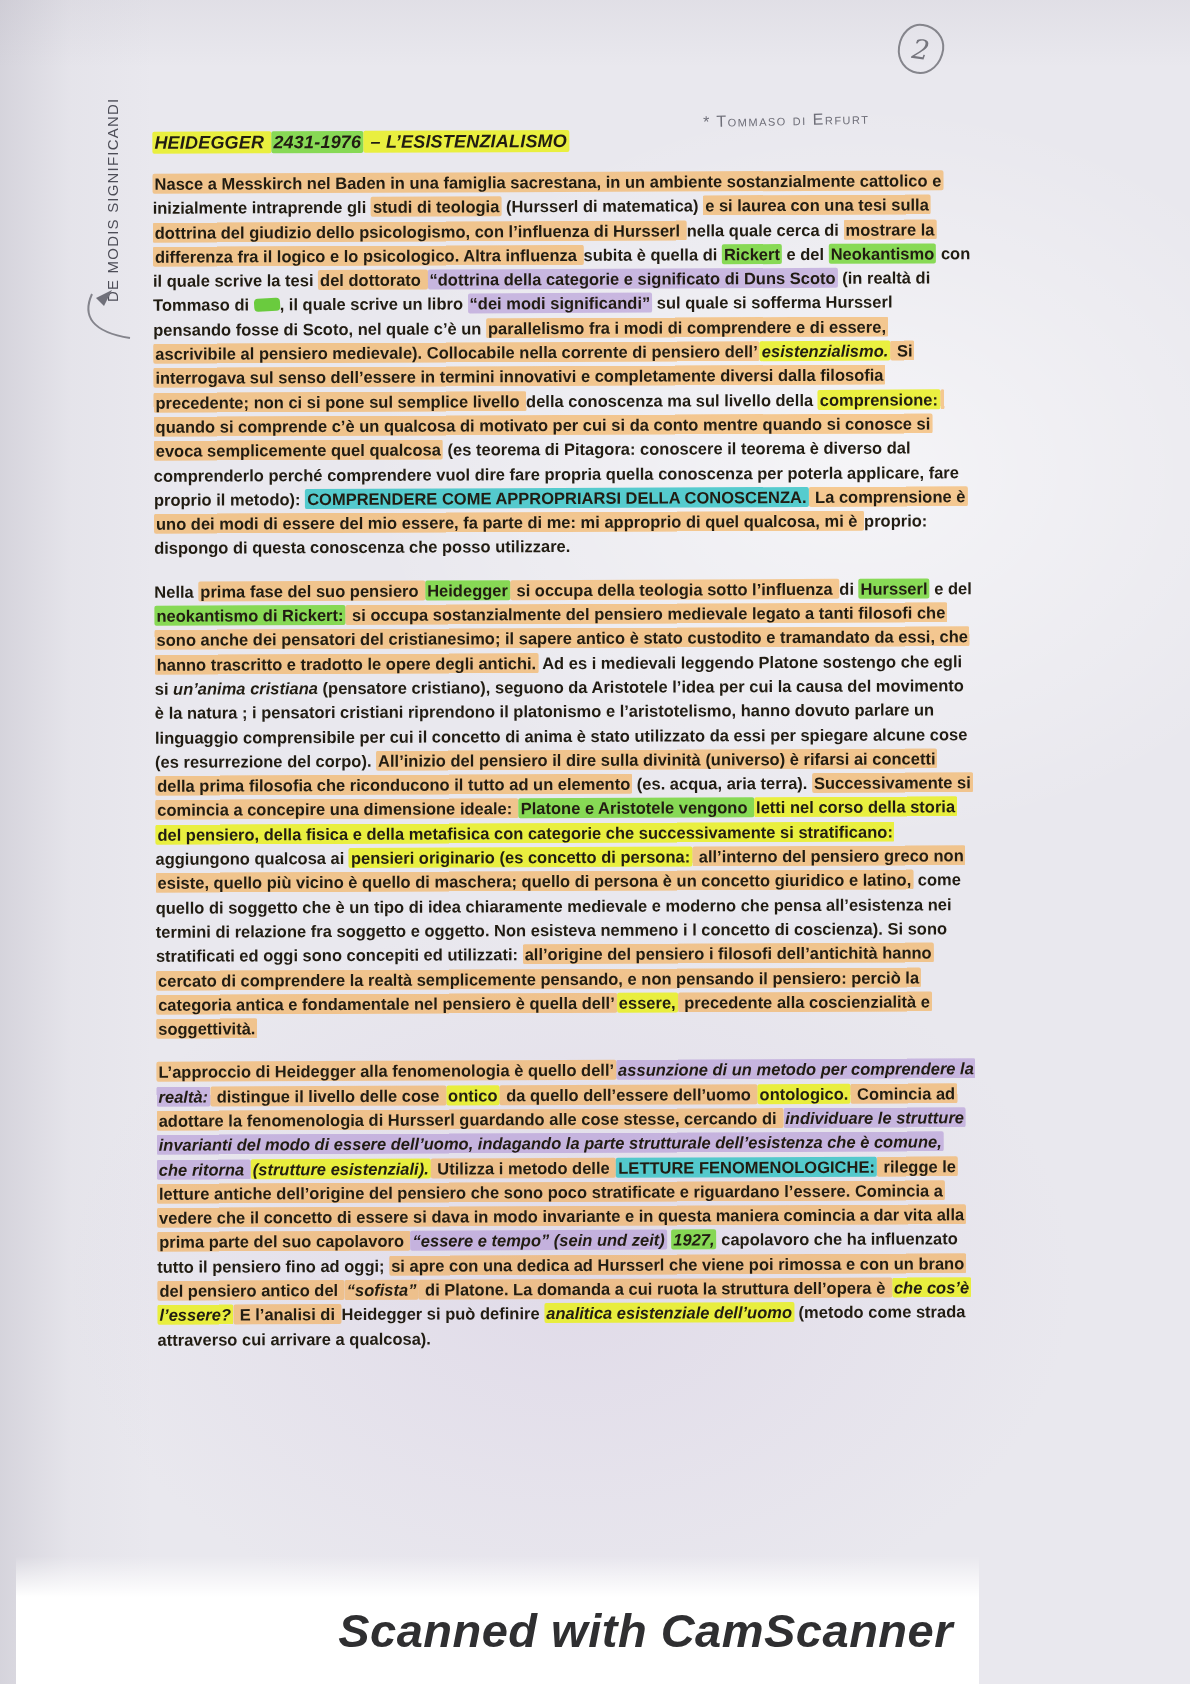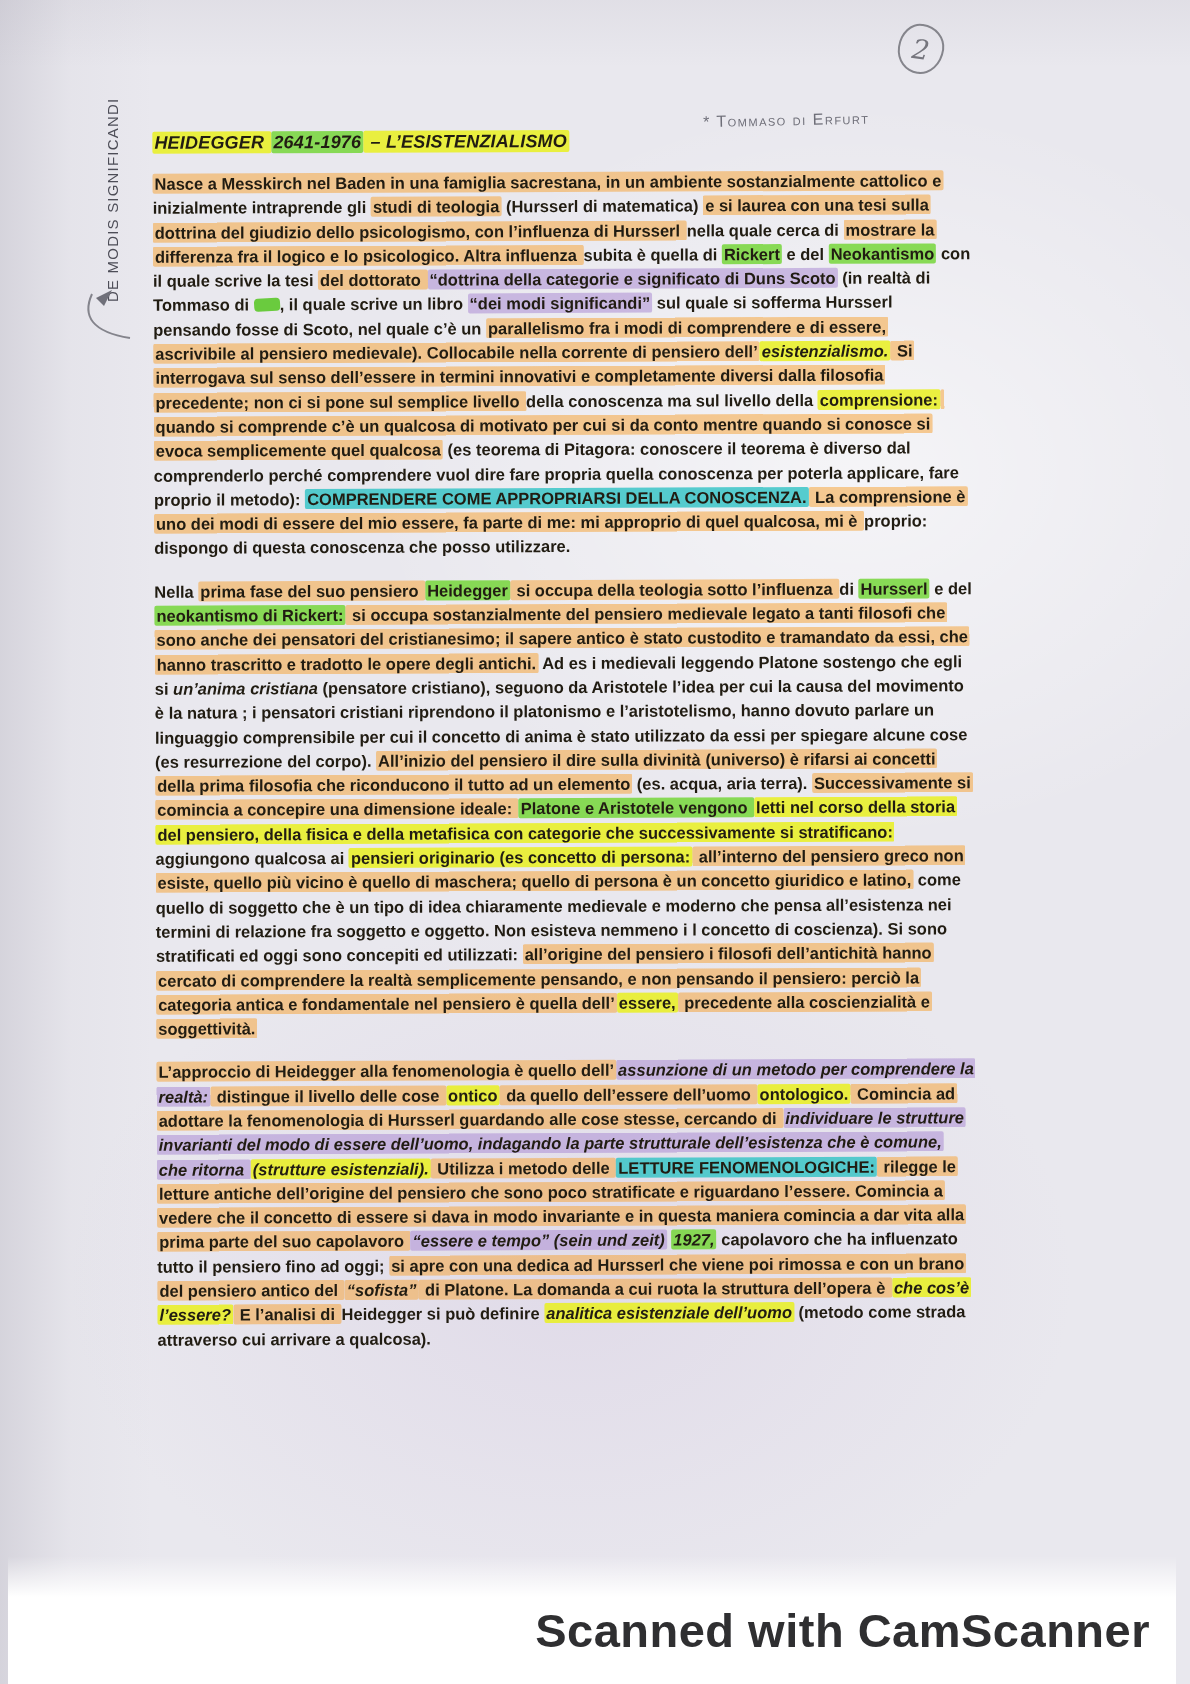--- a/index.html
+++ b/index.html
@@ -50,24 +50,24 @@
     font-variant:small-caps;transform:rotate(-1.2deg);
     white-space:nowrap;
   }
   .margin-note{
     position:absolute;left:104px;top:302px;width:245px;
     transform-origin:0 0;transform:rotate(-90deg);
     color:#4d4d57;font-size:15px;letter-spacing:1.2px;white-space:nowrap;
   }
   .margin-doodle{position:absolute;left:78px;top:276px;}
   .watermark-bar{
-    position:absolute;left:8px;bottom:0;width:1168px;height:128px;
+    position:absolute;left:16px;bottom:0;width:963px;height:128px;
     background:linear-gradient(180deg, rgba(255,255,255,0), #ffffff 32%);
     display:flex;align-items:flex-end;justify-content:flex-end;
-    padding:0;box-sizing:border-box;
+    padding:0;box-sizing:border-box;font-style:italic;
   }
   .watermark-text{
     margin:0 26px 26px 0;color:#2f2f31;font-size:47px;font-weight:600;letter-spacing:0.5px;
   }
 </style>
 </head>
 <body>
 
 <div class="scan">
 
@@ -78,21 +78,21 @@
   <div class="pencil-note">* Tommaso di Erfurt</div>
 
   <div class="margin-note">DE MODIS SIGNIFICANDI</div>
 
   <svg class="margin-doodle" width="90" height="70" viewBox="0 0 90 70">
     <polygon points="18,22 34,14 26,30" fill="#70707a"></polygon>
     <path d="M14,18 C4,40 14,56 52,62" stroke="#84848c" stroke-width="2" fill="none"></path>
   </svg>
 
   <div class="content">
-    <h1 class="title"><span class="hl-ye">HEIDEGGER </span><span class="hl-gr">2641-1976</span><span class="hl-ye"> – L’ESISTENZIALISMO</span></h1>
+    <h1 class="title"><span class="hl-ye">HEIDEGGER </span><span class="hl-gr">2431-1976</span><span class="hl-ye"> – L’ESISTENZIALISMO</span></h1>
     <p><span class="hl-or">Nasce a Messkirch nel Baden in una famiglia sacrestana, in un ambiente sostanzialmente cattolico e </span><span>inizialmente intraprende gli </span><span class="hl-or">studi di teologia</span><span> (Hursserl di matematica) </span><span class="hl-or">e si laurea con una tesi sulla dottrina del giudizio dello psicologismo, con l’influenza di Hursserl </span><span>nella quale cerca di </span><span class="hl-or">mostrare la differenza fra il logico e lo psicologico. Altra influenza </span><span>subita è quella di </span><span class="hl-gr">Rickert</span><span> e del </span><span class="hl-gr">Neokantismo</span><span> con il quale scrive la tesi </span><span class="hl-or">del dottorato </span><span class="hl-pu">“dottrina della categorie e significato di Duns Scoto</span><span> (in realtà di Tommaso di </span><span class="scribble"></span><span>, il quale scrive un libro </span><span class="hl-pu">“dei modi significandi”</span><span> sul quale si sofferma Hursserl pensando fosse di Scoto, nel quale c’è un </span><span class="hl-or">parallelismo fra i modi di comprendere e di essere, ascrivibile al pensiero medievale). Collocabile nella corrente di pensiero dell’</span><span class="hl-ye it">esistenzialismo.</span><span class="hl-or"> Si interrogava sul senso dell’essere in termini innovativi e completamente diversi dalla filosofia precedente; non ci si pone sul semplice livello </span><span>della conoscenza ma sul livello della </span><span class="hl-ye">comprensione:</span><span class="hl-or"> quando si comprende c’è un qualcosa di motivato per cui si da conto mentre quando si conosce si evoca semplicemente quel qualcosa</span><span> (es teorema di Pitagora: conoscere il teorema è diverso dal comprenderlo perché comprendere vuol dire fare propria quella conoscenza per poterla applicare, fare proprio il metodo): </span><span class="hl-cy">COMPRENDERE COME APPROPRIARSI DELLA CONOSCENZA.</span><span class="hl-or"> La comprensione è uno dei modi di essere del mio essere, fa parte di me: mi approprio di quel qualcosa, mi è </span><span>proprio: dispongo di questa conoscenza che posso utilizzare.</span></p>
     <p><span>Nella </span><span class="hl-or">prima fase del suo pensiero </span><span class="hl-gr">Heidegger</span><span class="hl-or"> si occupa della teologia sotto l’influenza </span><span>di </span><span class="hl-gr">Hursserl</span><span> e del </span><span class="hl-gr">neokantismo di Rickert:</span><span class="hl-or"> si occupa sostanzialmente del pensiero medievale legato a tanti filosofi che sono anche dei pensatori del cristianesimo; il sapere antico è stato custodito e tramandato da essi, che hanno trascritto e tradotto le opere degli antichi.</span><span> Ad es i medievali leggendo Platone sostengo che egli si </span><span class="it">un’anima cristiana</span><span> (pensatore cristiano), seguono da Aristotele l’idea per cui la causa del movimento è la natura ; i pensatori cristiani riprendono il platonismo e l’aristotelismo, hanno dovuto parlare un linguaggio comprensibile per cui il concetto di anima è stato utilizzato da essi per spiegare alcune cose (es resurrezione del corpo). </span><span class="hl-or">All’inizio del pensiero il dire sulla divinità (universo) è rifarsi ai concetti della prima filosofia che riconducono il tutto ad un elemento</span><span> (es. acqua, aria terra). </span><span class="hl-or">Successivamente si comincia a concepire una dimensione ideale: </span><span class="hl-gr">Platone e Aristotele vengono </span><span class="hl-ye">letti nel corso della storia del pensiero, della fisica e della metafisica con categorie che successivamente si stratificano:</span><span> aggiungono qualcosa ai </span><span class="hl-ye">pensieri originario (es concetto di persona:</span><span class="hl-or"> all’interno del pensiero greco non esiste, quello più vicino è quello di maschera; quello di persona è un concetto giuridico e latino,</span><span> come quello di soggetto che è un tipo di idea chiaramente medievale e moderno che pensa all’esistenza nei termini di relazione fra soggetto e oggetto. Non esisteva nemmeno i l concetto di coscienza). Si sono stratificati ed oggi sono concepiti ed utilizzati: </span><span class="hl-or">all’origine del pensiero i filosofi dell’antichità hanno cercato di comprendere la realtà semplicemente pensando, e non pensando il pensiero: perciò la categoria antica e fondamentale nel pensiero è quella dell’</span><span class="hl-ye">essere,</span><span class="hl-or"> precedente alla coscienzialità e soggettività.</span></p>
     <p><span class="hl-or">L’approccio di Heidegger alla fenomenologia è quello dell’</span><span class="hl-pu it">assunzione di un metodo per comprendere la realtà:</span><span class="hl-or"> distingue il livello delle cose </span><span class="hl-ye">ontico</span><span class="hl-or"> da quello dell’essere dell’uomo </span><span class="hl-ye">ontologico.</span><span class="hl-or"> Comincia ad adottare la fenomenologia di Hursserl guardando alle cose stesse, cercando di </span><span class="hl-pu it">individuare le strutture invarianti del modo di essere dell’uomo, indagando la parte strutturale dell’esistenza che è comune, che ritorna </span><span class="hl-ye it">(strutture esistenziali).</span><span class="hl-or"> Utilizza i metodo delle </span><span class="hl-cy">LETTURE FENOMENOLOGICHE:</span><span class="hl-or"> rilegge le letture antiche dell’origine del pensiero che sono poco stratificate e riguardano l’essere. Comincia a vedere che il concetto di essere si dava in modo invariante e in questa maniera comincia a dar vita alla prima parte del suo capolavoro </span><span class="hl-pu it">“essere e tempo” (sein und zeit)</span><span> </span><span class="hl-gr it">1927,</span><span> capolavoro che ha influenzato tutto il pensiero fino ad oggi; </span><span class="hl-or">si apre con una dedica ad Hursserl che viene poi rimossa e con un brano del pensiero antico del </span><span class="hl-or it">“sofista”</span><span class="hl-or"> di Platone. La domanda a cui ruota la struttura dell’opera è </span><span class="hl-ye it">che cos’è l’essere?</span><span class="hl-or"> E l’analisi di </span><span>Heidegger si può definire </span><span class="hl-ye it">analitica esistenziale dell’uomo</span><span> (metodo come strada attraverso cui arrivare a qualcosa).</span></p>
   </div>
 
   <div class="watermark-bar">
     <div class="watermark-text">Scanned with CamScanner</div>
   </div>
 
 </div>

